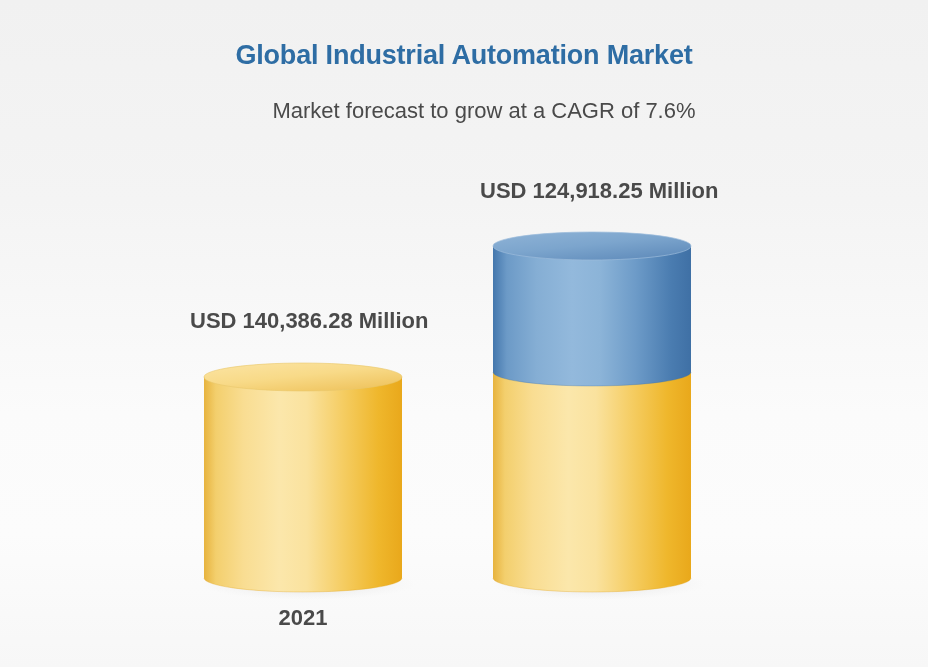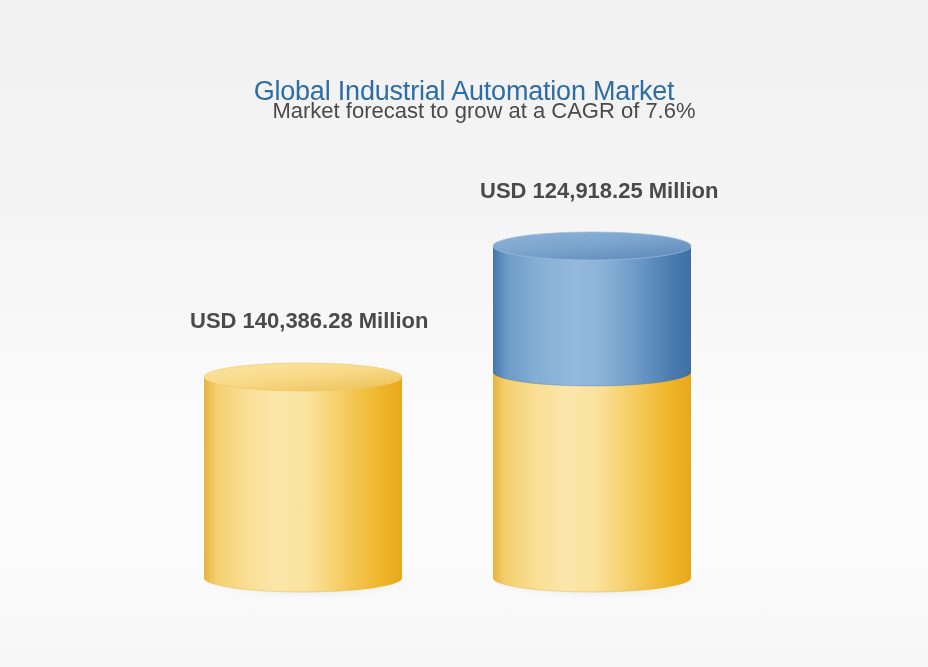--- a/index.html
+++ b/index.html
@@ -21,24 +21,23 @@
   }
 
   
   .chart-title {
     position: absolute;
     top: 40px;
     left: 0;
     width: 928px;
     text-align: center;
     font-size: 27px;
-    font-weight: normal;
+    font-weight: bold;
     letter-spacing: -0.2px;
     color: #2e6da4;
-    margin-top: 36px;
   }
   .chart-subtitle {
     position: absolute;
     top: 98px;
     left: 0;
     width: 928px;
     text-align: center;
     font-size: 22px;
     font-weight: normal;
     color: #4a4a4a;
@@ -126,20 +125,21 @@
         <ellipse cx="118" cy="232" rx="108" ry="16" fill="url(#shadow1)"></ellipse>
 
         <path d="M 14 25 L 14 226 A 99 14 0 0 0 212 226 L 212 25 Z" fill="url(#yBody1)"></path>
 
         <path d="M 14 226 A 99 14 0 0 0 212 226" fill="none" stroke="#e2a722" stroke-opacity="0.35" stroke-width="1"></path>
 
         <ellipse cx="113" cy="25" rx="99" ry="14" fill="url(#yTop1)"></ellipse>
         <ellipse cx="113" cy="25" rx="99" ry="14" fill="none" stroke="#e9c86d" stroke-opacity="0.6" stroke-width="1"></ellipse>
       </svg>
 
+      <div class="cat-label" style="top:605px;">2021</div>
     </div>
 
     <div class="bar-group" style="left:480px; width:226px; height:667px;">
 
       <div class="value-label" style="top:178px;">USD 124,918.25 Million</div>
 
       <svg class="cylinder-svg" style="position:absolute; left:0; top:220px;" width="226" height="382" viewBox="0 0 226 382">
         <defs>
           <linearGradient id="bBody2" x1="0" y1="0" x2="1" y2="0">
             <stop offset="0%" stop-color="#4477ad"></stop>

